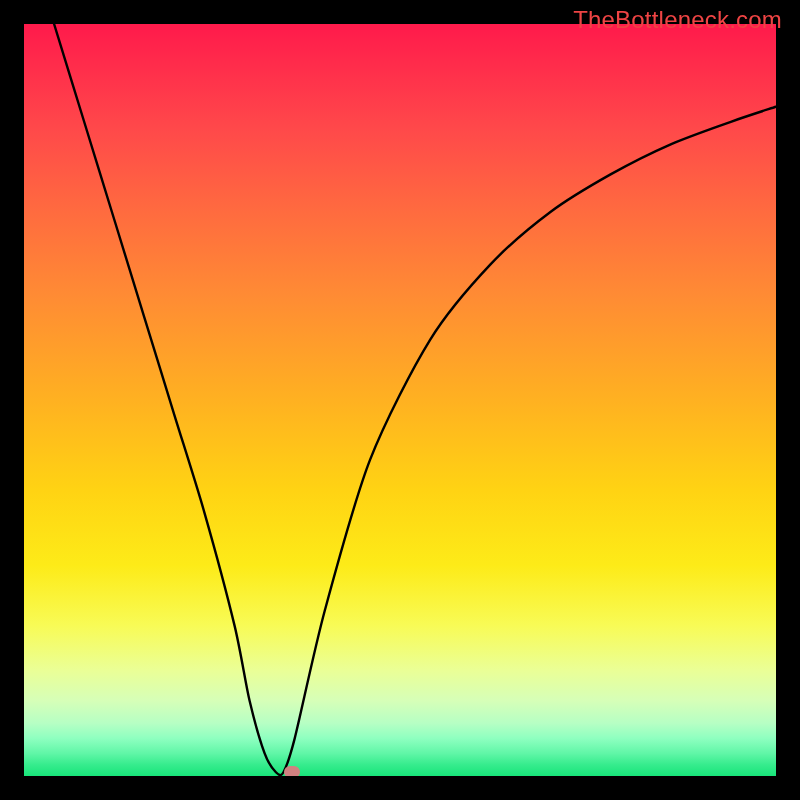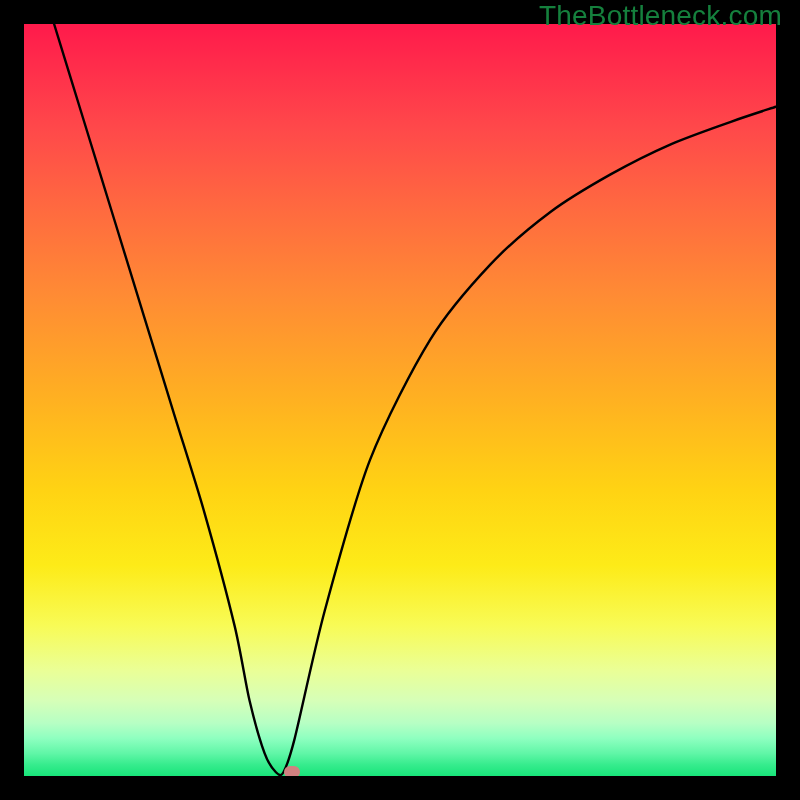--- a/index.html
+++ b/index.html
@@ -5,26 +5,26 @@
     * { margin: 0; padding: 0; box-sizing: border-box; }
     html, body { width: 800px; height: 800px; overflow: hidden; }
     .frame {
       width: 800px;
       height: 800px;
       background: #000;
       position: relative;
     }
     .watermark {
       position: absolute;
-      top: 0;
+      top: 6px;
       right: 18px;
       font-family: Arial, Helvetica, sans-serif;
-      font-size: 28px;
+      font-size: 24px;
       font-weight: 500;
-      color: #15803d;
+      color: #ef4444;
       letter-spacing: 0.2px;
       z-index: 10;
     }
     .plot {
       position: absolute;
       left: 24px;
       top: 24px;
       width: 752px;
       height: 752px;
       overflow: hidden;

